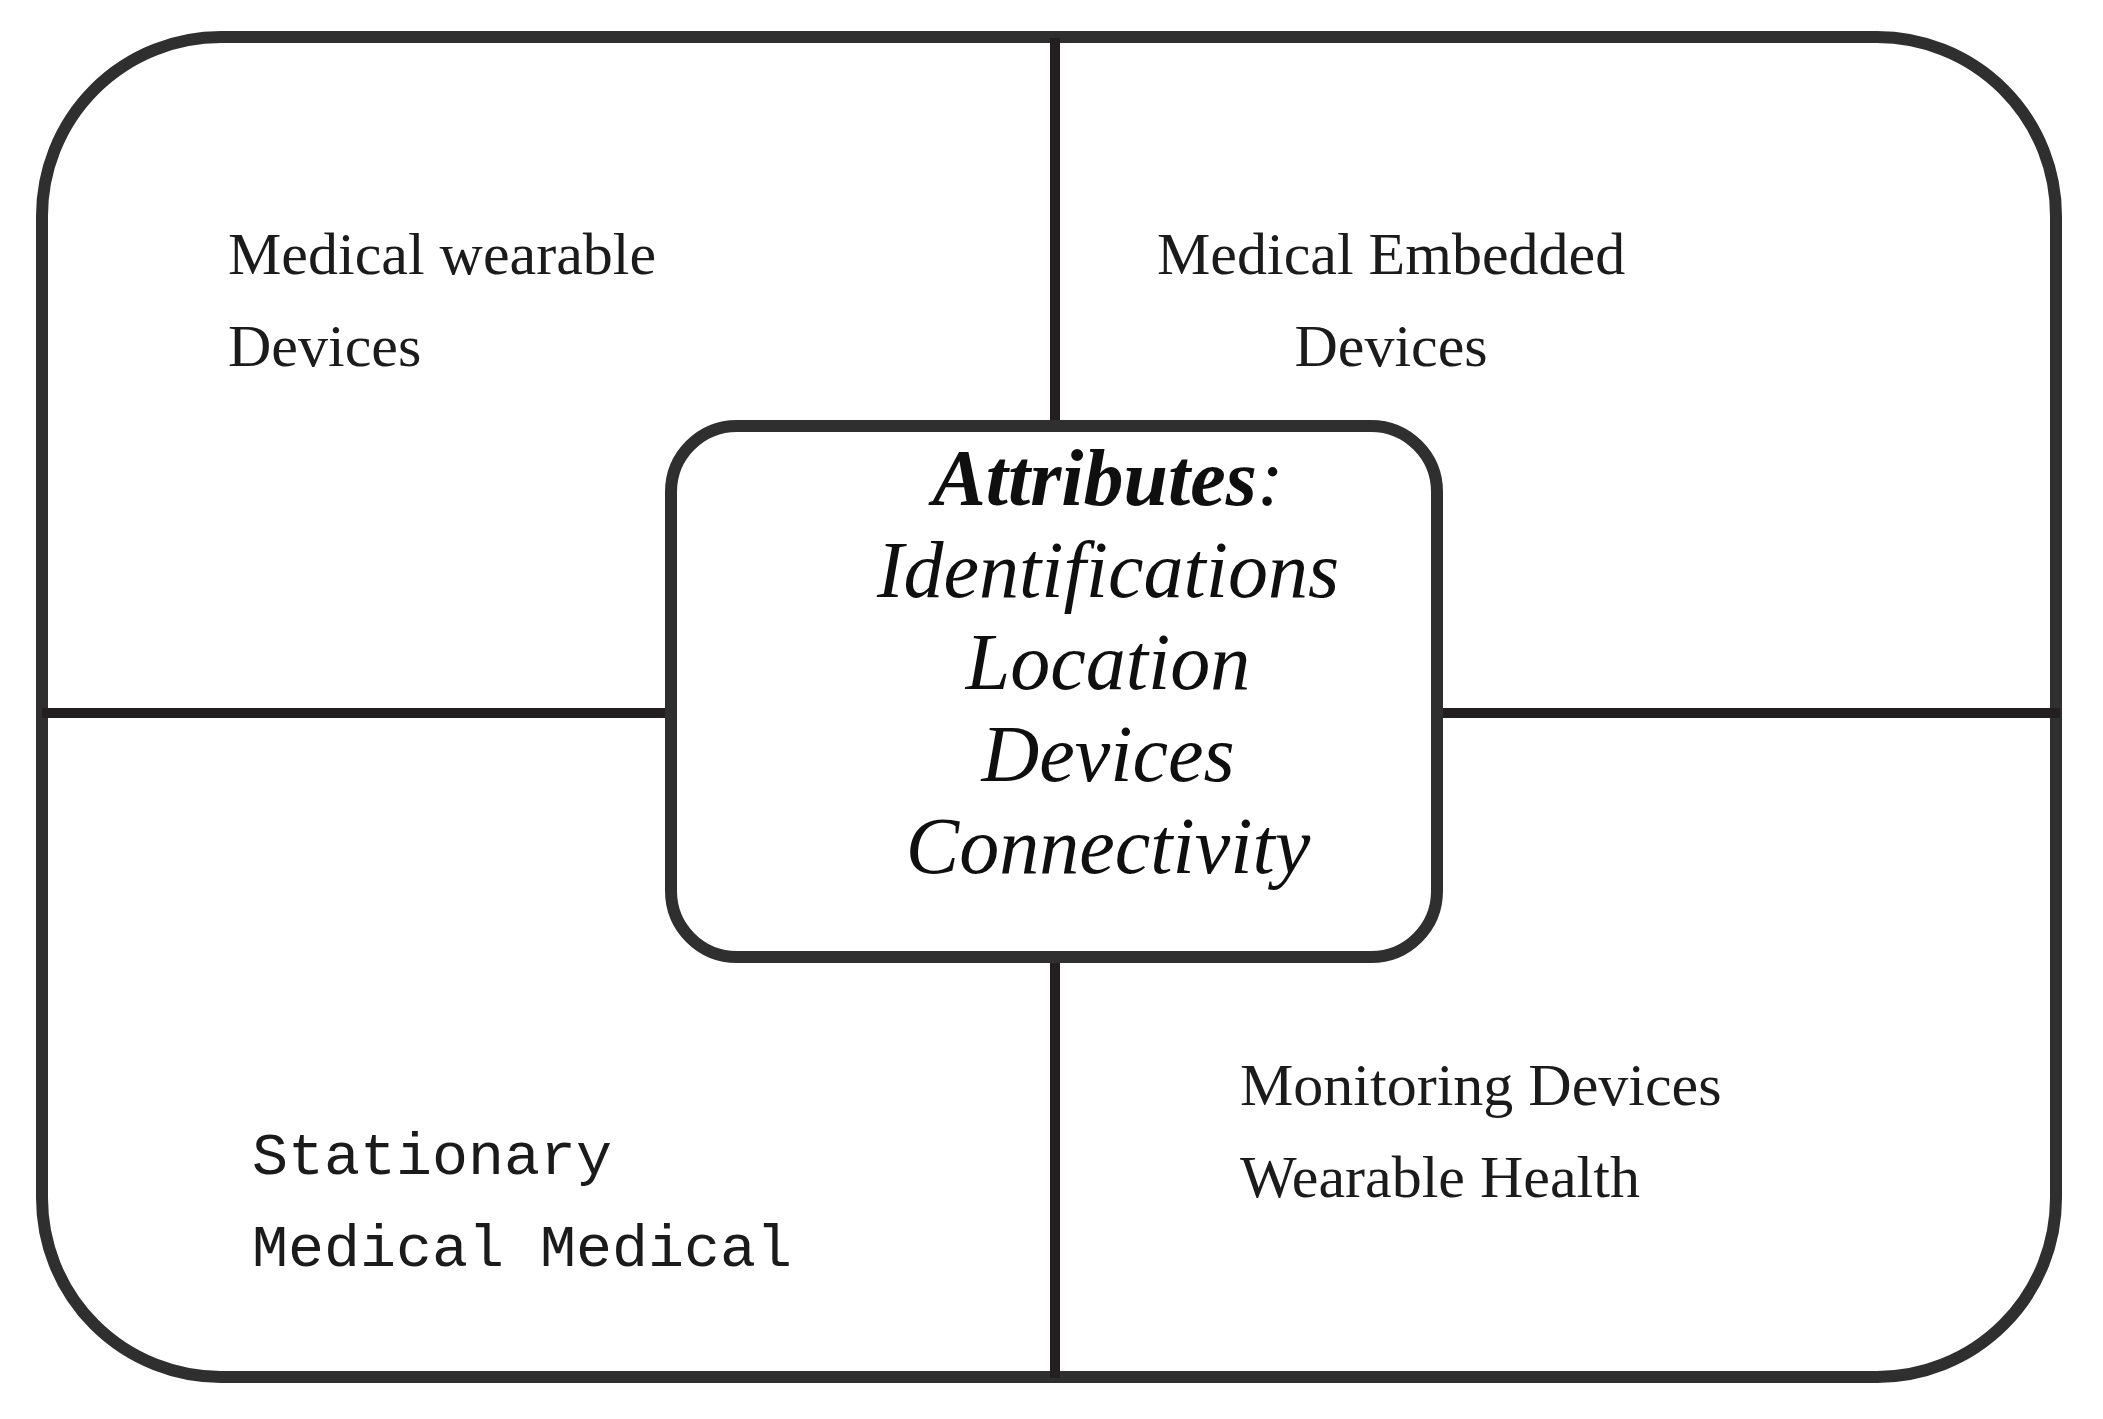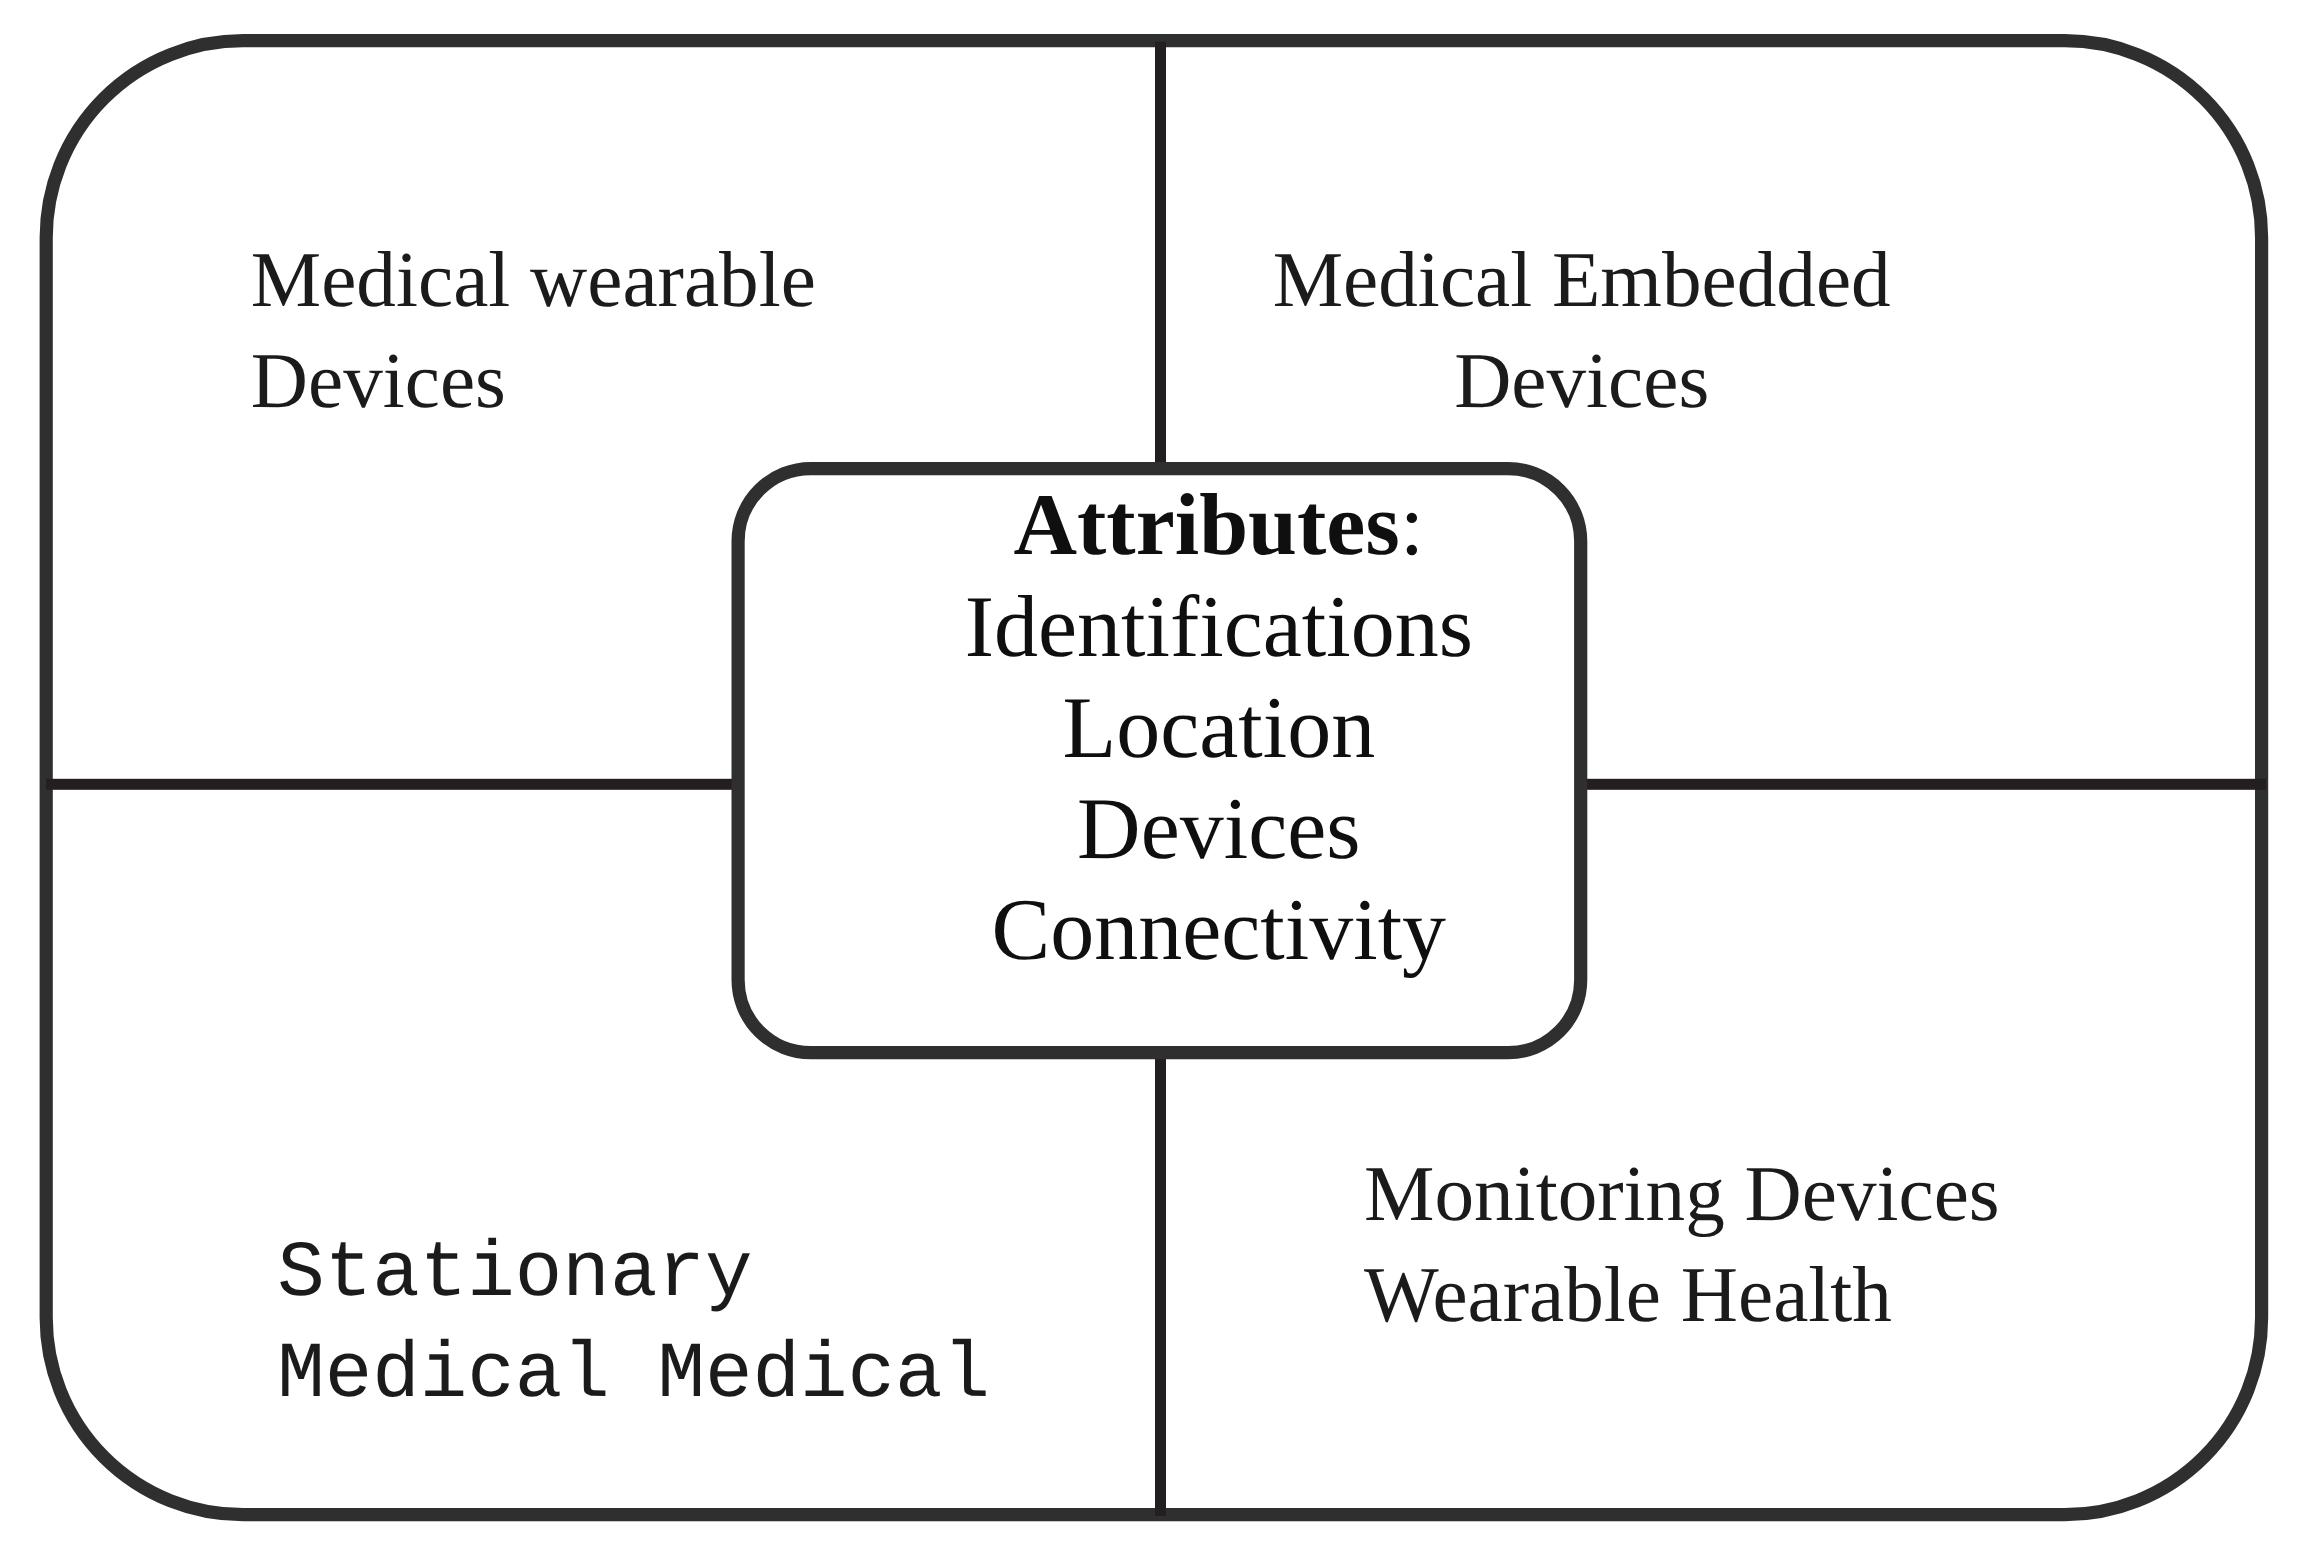--- a/index.html
+++ b/index.html
@@ -52,39 +52,40 @@
     top: 420px;
     width: 778px;
     height: 543px;
     border: 12px solid #2f2f2f;
     border-radius: 72px;
     box-sizing: border-box;
     background: #ffffff;
   }
   .quadrant-label {
     position: absolute;
-    font-size: 72px;
+    font-size: 60px;
     line-height: 92px;
     white-space: nowrap;
     color: #1b1b1b;
   }
   .q-top-left    { left: 228px;  top: 208px; }
   .q-top-right   { left: 1157px; top: 208px; text-align: center; }
   .q-bottom-left { left: 252px;  top: 1112px; font-family: Liberation Mono, monospace; }
   .q-bottom-right{ left: 1240px; top: 1039px; }
 
   .center-text {
     position: absolute;
     left: 665px;
     top: 432px;
     width: 886px;
     text-align: center;
     font-size: 80px;
     line-height: 92px;
     color: #0f0f0f;
+    font-style: italic;
   }
   .center-title { font-weight: bold; }
   .center-colon { font-weight: normal; }
 </style>
 </head>
 <body>
 
 <div class="canvas">
 
   <div class="outer-frame"></div>

